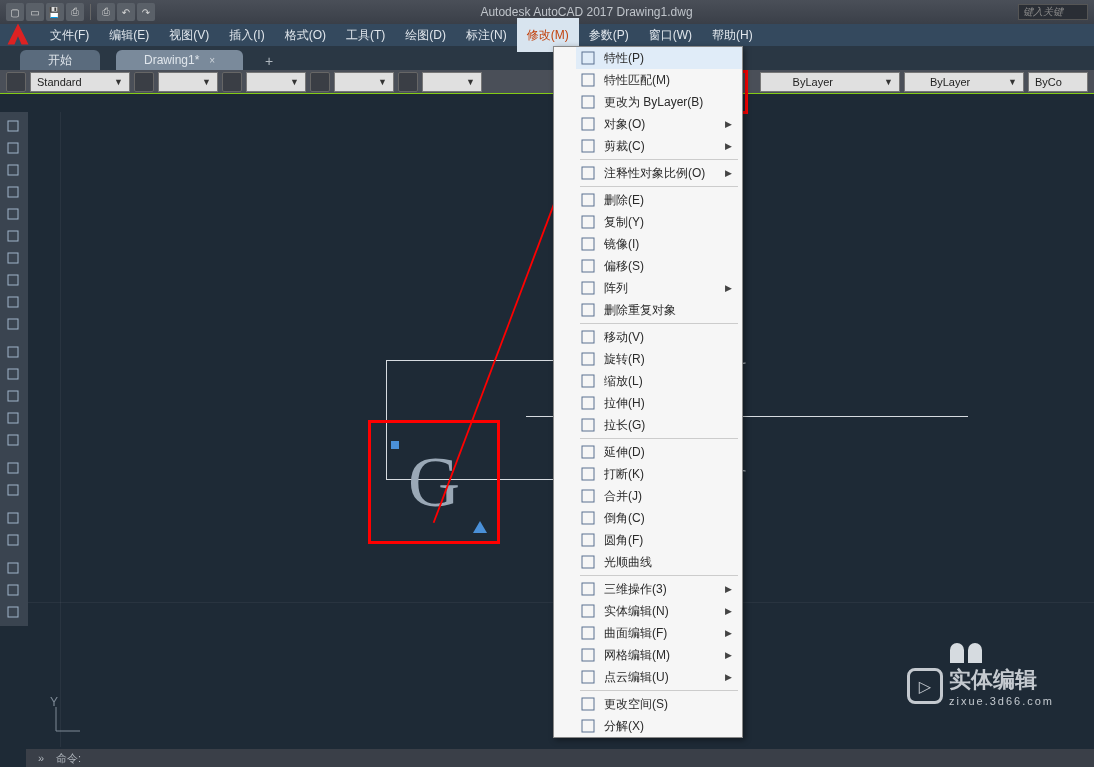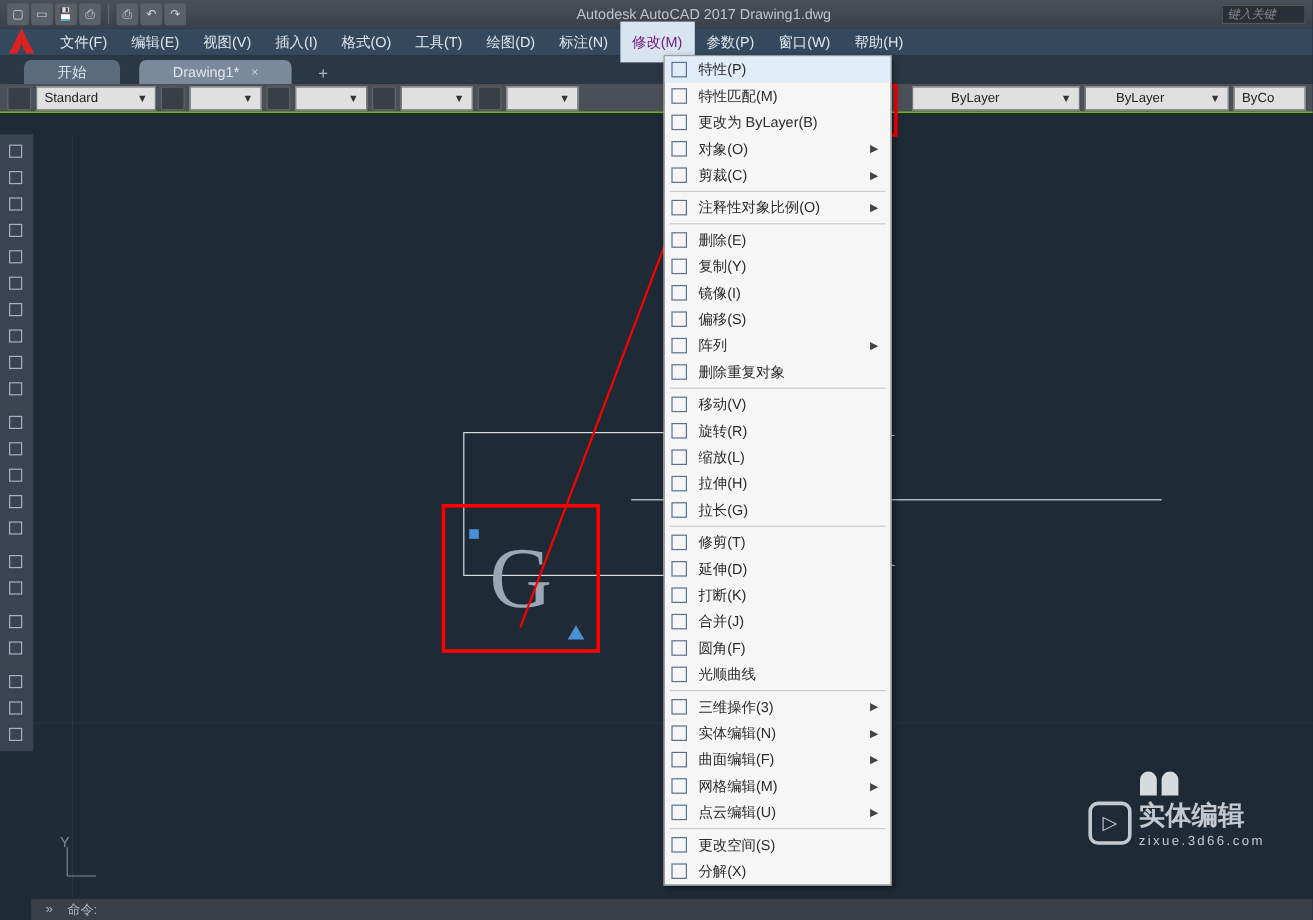--- a/index.html
+++ b/index.html
@@ -10,21 +10,21 @@
     .qat-icon { width: 18px; height: 18px; background: #5a6068; border-radius: 2px; display: flex; align-items: center; justify-content: center; font-size: 10px; color: #d6d6d6; }
     .qat-sep { width: 1px; height: 16px; background: #666; margin: 0 4px; }
     .title-mid { flex: 1; text-align: center; font-size: 12px; color: #bfc4ca; }
     .title-search { width: 70px; height: 16px; background: #2a2e35; border: 1px solid #555; font-size: 10px; font-style: italic; color: #888; display: flex; align-items:center; padding: 0 4px; }
 
     .app-logo { position: absolute; left: 4px; top: 20px; width: 28px; height: 28px; z-index: 5; }
     .app-logo svg { width: 100%; height: 100%; }
 
     .menubar { height: 22px; background: #34495e; display: flex; align-items: center; padding-left: 40px; }
     .menu-item { padding: 17px 10px; height: 22px; display: flex; align-items: center; color: #e0e6ec; font-size: 12px; cursor: pointer; }
-    .menu-item.active { background: #d8e4ef; color: #701a75; }
+    .menu-item.active { background: #d8e4ef; color: #c2410c; }
 
     .tabbar { height: 24px; background: #2a3744; display: flex; align-items: flex-end; padding-left: 20px; }
     .filetab { height: 20px; padding: 0 28px; background: #5a6b7d; color: #e0e6ec; border-radius: 6px 6px 0 0; margin-right: 16px; display: flex; align-items: center; font-size: 12px; position: relative; }
     .filetab.active { background: #7a8a9b; }
     .tab-close { margin-left: 10px; font-size: 10px; color: #cdd4db; }
     .tab-add { width: 20px; height: 18px; display: flex; align-items: center; justify-content: center; color: #b0b8c0; font-size: 14px; }
 
     .proptoolbar { height: 24px; background: #4a4f58; border-bottom: 1px solid #84cc16; display: flex; align-items: center; padding: 0 6px; gap: 4px; }
     .prop-icon { width: 20px; height: 20px; background: #3a3e45; border: 1px solid #666; border-radius: 2px; }
     .prop-sel { height: 20px; background: #e0e0e0; border: 1px solid #777; display: flex; align-items: center; padding: 0 6px; color: #222; font-size: 11px; min-width: 60px; }
@@ -46,21 +46,21 @@
 
     .ucs { position: absolute; left: 22px; bottom: 8px; color: #7e8a96; font-size: 10px; }
     .ucs-y { position: absolute; left: 22px; bottom: 38px; color: #7e8a96; font-size: 12px; }
 
     .gbox { position: absolute; left: 368px; top: 420px; width: 132px; height: 124px; border: 3px solid #f00; display: flex; align-items: center; justify-content: center; }
     .gbox .G { font-size: 72px; color: #9aa8b6; font-family: Georgia, serif; font-style: normal; line-height: 1; }
     .gbox .sq { width: 8px; height: 8px; background: #4a90d9; position: absolute; left: 20px; top: 18px; }
     .gbox .tri { width: 0; height: 0; border-left: 7px solid transparent; border-right: 7px solid transparent; border-bottom: 12px solid #4a90d9; position: absolute; right: 10px; bottom: 8px; }
 
     .menubox { position: absolute; left: 560px; top: 70px; width: 188px; border: 3px solid #f00; pointer-events: none; }
-    .dropdown { position: absolute; left: 553px; top: 46px; width: 190px; background: #f6f6f6; border: 1px solid #888; box-shadow: 2px 2px 6px rgba(0,0,0,0.4); z-index: 50; }
+    .dropdown { position: absolute; left: 553px; top: 46px; width: 190px; background: #f6f6f6; border: 1px solid #888; box-shadow: 2px 2px 6px rgba(0,0,0,0.4); z-index: 50; padding-left: 22px; }
     .dd-row { display: flex; align-items: center; height: 22px; font-size: 12px; color: #2a2a2a; padding-right: 10px; }
     .dd-row.hover { background: #e0ecf8; }
     .dd-icon { width: 24px; height: 22px; display: flex; align-items: center; justify-content: center; }
     .dd-icon svg { width: 14px; height: 14px; }
     .dd-label { flex: 1; padding-left: 4px; }
     .dd-arrow { font-size: 9px; color: #444; }
     .dd-sep { height: 1px; background: #ccc; margin: 2px 4px; }
 
     .arrow-line { position: absolute; left: 430px; top: 84px; width: 180px; height: 460px; z-index: 40; pointer-events: none; }
 
@@ -446,45 +446,45 @@
       </div>
       <div class="dd-label">拉长(G)</div>
     </div>
     <div class="dd-sep"></div>
     <div class="dd-row">
       <div class="dd-icon">
         <svg viewBox="0 0 14 14">
           <rect x="1" y="1" width="12" height="12" fill="none" stroke="#5a7090" stroke-width="1"></rect>
         </svg>
       </div>
-      <div class="dd-label">修剪(T)</div>
-    </div>
-    <div class="dd-row">
-      <div class="dd-icon">
-        <svg viewBox="0 0 14 14">
-          <rect x="1" y="1" width="12" height="12" fill="none" stroke="#5a7090" stroke-width="1"></rect>
-        </svg>
-      </div>
       <div class="dd-label">延伸(D)</div>
     </div>
     <div class="dd-row">
       <div class="dd-icon">
         <svg viewBox="0 0 14 14">
           <rect x="1" y="1" width="12" height="12" fill="none" stroke="#5a7090" stroke-width="1"></rect>
         </svg>
       </div>
       <div class="dd-label">打断(K)</div>
     </div>
     <div class="dd-row">
       <div class="dd-icon">
         <svg viewBox="0 0 14 14">
           <rect x="1" y="1" width="12" height="12" fill="none" stroke="#5a7090" stroke-width="1"></rect>
         </svg>
       </div>
       <div class="dd-label">合并(J)</div>
+    </div>
+    <div class="dd-row">
+      <div class="dd-icon">
+        <svg viewBox="0 0 14 14">
+          <rect x="1" y="1" width="12" height="12" fill="none" stroke="#5a7090" stroke-width="1"></rect>
+        </svg>
+      </div>
+      <div class="dd-label">倒角(C)</div>
     </div>
     <div class="dd-row">
       <div class="dd-icon">
         <svg viewBox="0 0 14 14">
           <rect x="1" y="1" width="12" height="12" fill="none" stroke="#5a7090" stroke-width="1"></rect>
         </svg>
       </div>
       <div class="dd-label">圆角(F)</div>
     </div>
     <div class="dd-row">

